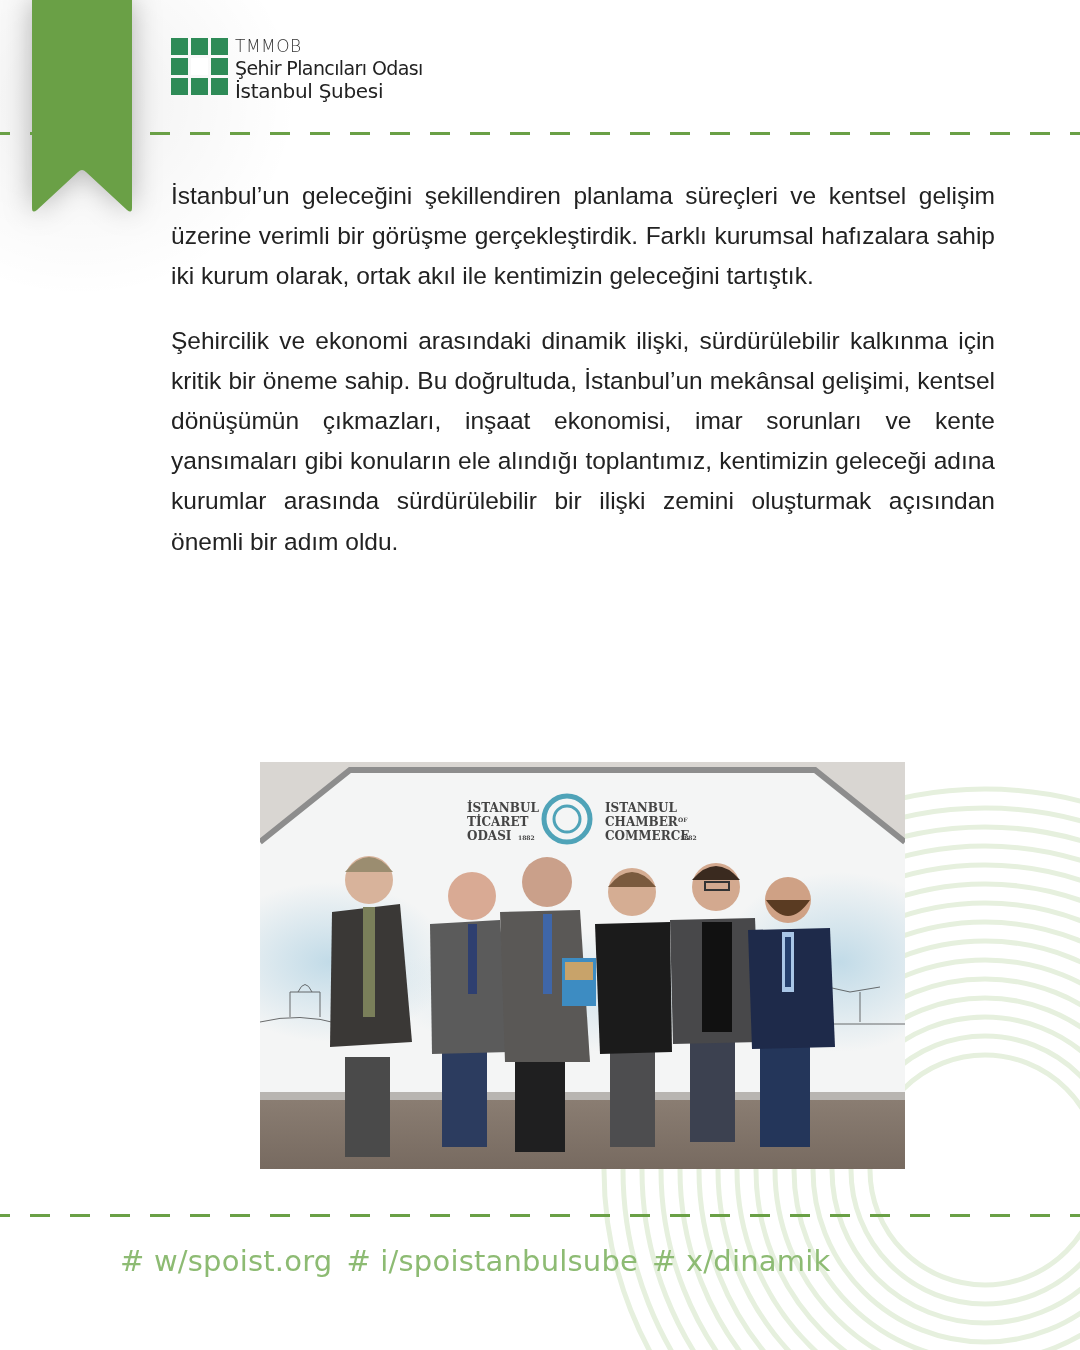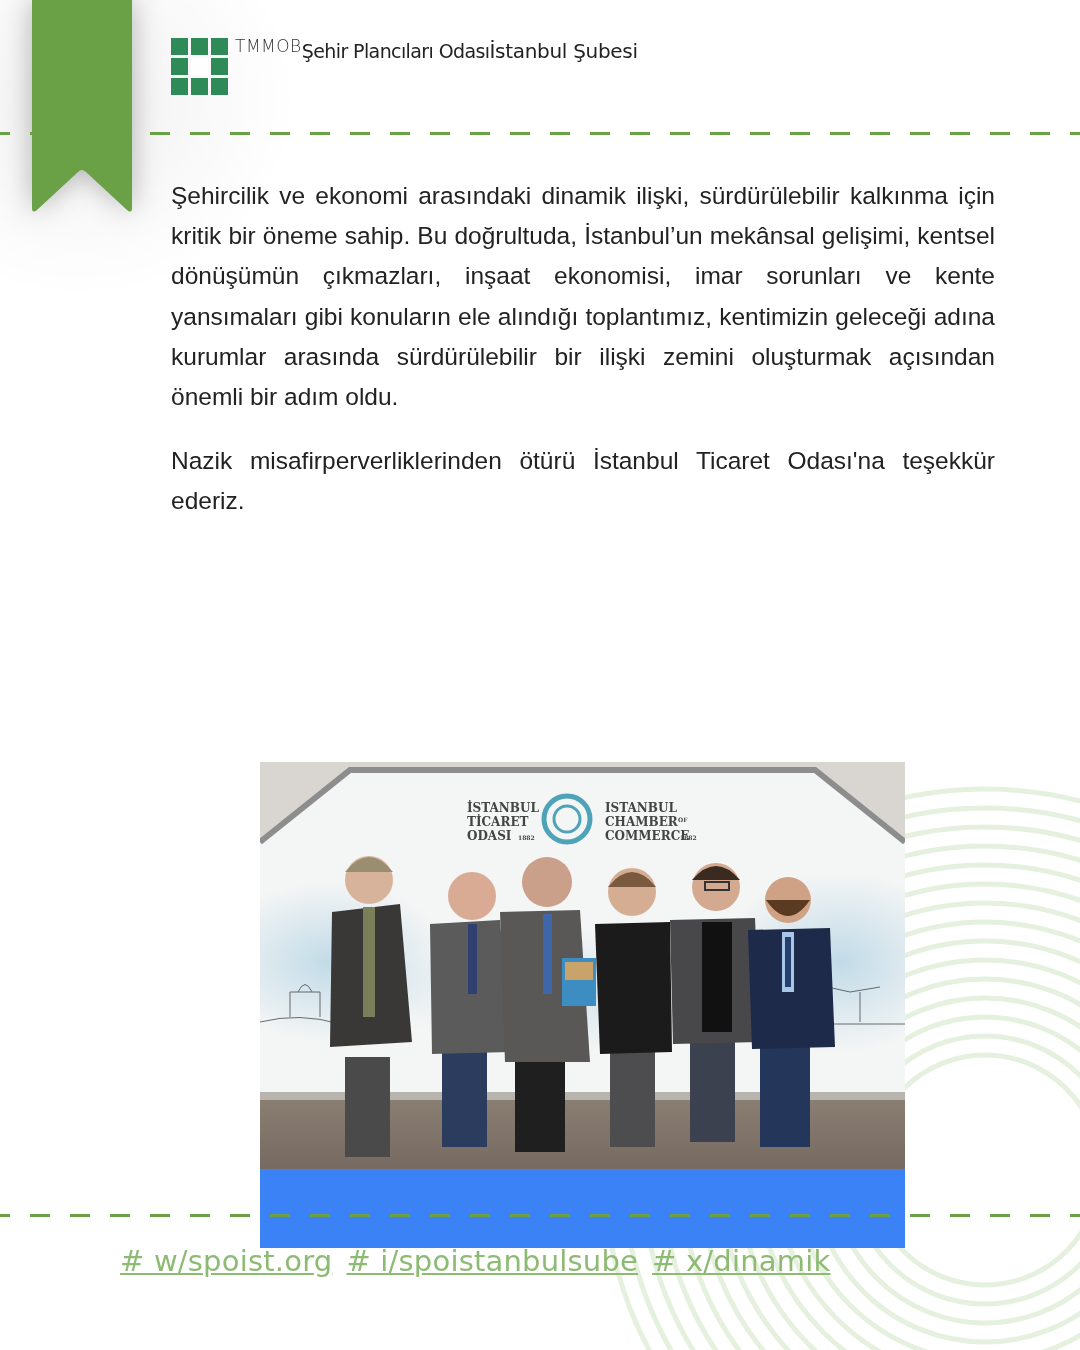--- a/index.html
+++ b/index.html
@@ -4,32 +4,32 @@
 <style>
   html, body { margin:0; padding:0; }
   body { width:1080px; height:1350px; position:relative; overflow:hidden; background:#ffffff; font-family:"Liberation Sans", sans-serif; }
   .bg-shade { position:absolute; left:0; top:0; width:300px; height:300px; background:radial-gradient(ellipse at 80px 100px, rgba(0,0,0,0.06), rgba(0,0,0,0) 70%); }
   .rings { position:absolute; left:0; top:0; width:1080px; height:1350px; pointer-events:none; }
   .ribbon { position:absolute; left:32px; top:0; width:100px; height:214px; filter:drop-shadow(0 0 14px rgba(0,0,0,0.28)); }
   .logo { position:absolute; left:171px; top:38px; display:flex; align-items:flex-start; }
   .logo-grid { width:57px; height:57px; display:grid; grid-template-columns:repeat(3,17px); grid-template-rows:repeat(3,17px); gap:3px; margin-right:7px; }
   .logo-grid span { background:#2e8b57; }
   .logo-grid span.hole { background:#ffffff; }
-  .logo-text { display:flex; flex-direction:row; color:#222; line-height:1; }
+  .logo-text { display:flex; flex-direction:column; color:#222; line-height:1; }
   .logo-line1 { font-size:17px; font-weight:normal; letter-spacing:0.5px; color:#333; font-family:"DejaVu Sans", sans-serif; font-weight:200; }
   .logo-line2 { font-size:19px; margin-top:4px; font-family:"DejaVu Sans", sans-serif; letter-spacing:-0.6px; }
   .logo-line3 { font-size:20px; margin-top:3px; font-family:"DejaVu Sans", sans-serif; letter-spacing:-0.3px; }
   .dash { position:absolute; left:-10px; width:1100px; height:3px; background:repeating-linear-gradient(90deg, #6aa046 0 20px, transparent 20px 40px); }
   .dash.top { top:132px; }
   .dash.bottom { top:1214px; }
   .content { position:absolute; left:171px; top:176px; width:824px; color:#222; font-family:"Liberation Sans", sans-serif; font-size:24.5px; line-height:40.2px; }
   .content p { margin:0 0 24px 0; text-align:justify; text-align-last:left; }
-  .photo { position:absolute; left:260px; top:762px; width:645px; height:486px; overflow:hidden; background:#3b82f6; }
+  .photo { position:absolute; left:260px; top:762px; width:645px; height:407px; overflow:hidden; background:#3b82f6; }
   .footer { position:absolute; left:120px; top:1244px; font-family:"DejaVu Sans", sans-serif; font-size:29px; color:#8dbb73; white-space:pre; letter-spacing:0.2px; }
-  .footer span { margin-right:14px;text-decoration:underline; }
+  .footer span { margin-right:14px; }
 </style>
 </head>
 <body>
 
 <div class="bg-shade"></div>
 
 <svg class="rings" viewBox="0 0 1080 1350">
   <g fill="none" stroke="#e6f0de" stroke-width="5">
     <circle cx="985" cy="1170" r="115"></circle>
     <circle cx="985" cy="1170" r="134"></circle>
@@ -68,22 +68,22 @@
   <div class="logo-text">
     <span class="logo-line1">TMMOB</span>
     <span class="logo-line2">Şehir Plancıları Odası</span>
     <span class="logo-line3">İstanbul Şubesi</span>
   </div>
 </div>
 
 <div class="dash top"></div>
 
 <div class="content">
+  <p>İstanbul’un geleceğini şekillendiren planlama süreçleri ve kentsel gelişim üzerine verimli bir görüşme gerçekleştirdik. Farklı kurumsal hafızalara sahip iki kurum olarak, ortak akıl ile kentimizin geleceğini tartıştık.</p>
   <p>Şehircilik ve ekonomi arasındaki dinamik ilişki, sürdürülebilir kalkınma için kritik bir öneme sahip. Bu doğrultuda, İstanbul’un mekânsal gelişimi, kentsel dönüşümün çıkmazları, inşaat ekonomisi, imar sorunları ve kente yansımaları gibi konuların ele alındığı toplantımız, kentimizin geleceği adına kurumlar arasında sürdürülebilir bir ilişki zemini oluşturmak açısından önemli bir adım oldu.</p>
-  <p>Nazik misafirperverliklerinden ötürü İstanbul Ticaret Odası'na teşekkür ederiz.</p>
 </div>
 
 <div class="photo">
   <svg width="645" height="407" viewBox="0 0 645 407">
     <defs>
       <linearGradient id="floorG" x1="0" y1="0" x2="0" y2="1">
         <stop offset="0" stop-color="#8a7d72"></stop>
         <stop offset="1" stop-color="#776a60"></stop>
       </linearGradient>
       <radialGradient id="wc" cx="0.5" cy="0.5" r="0.5">

